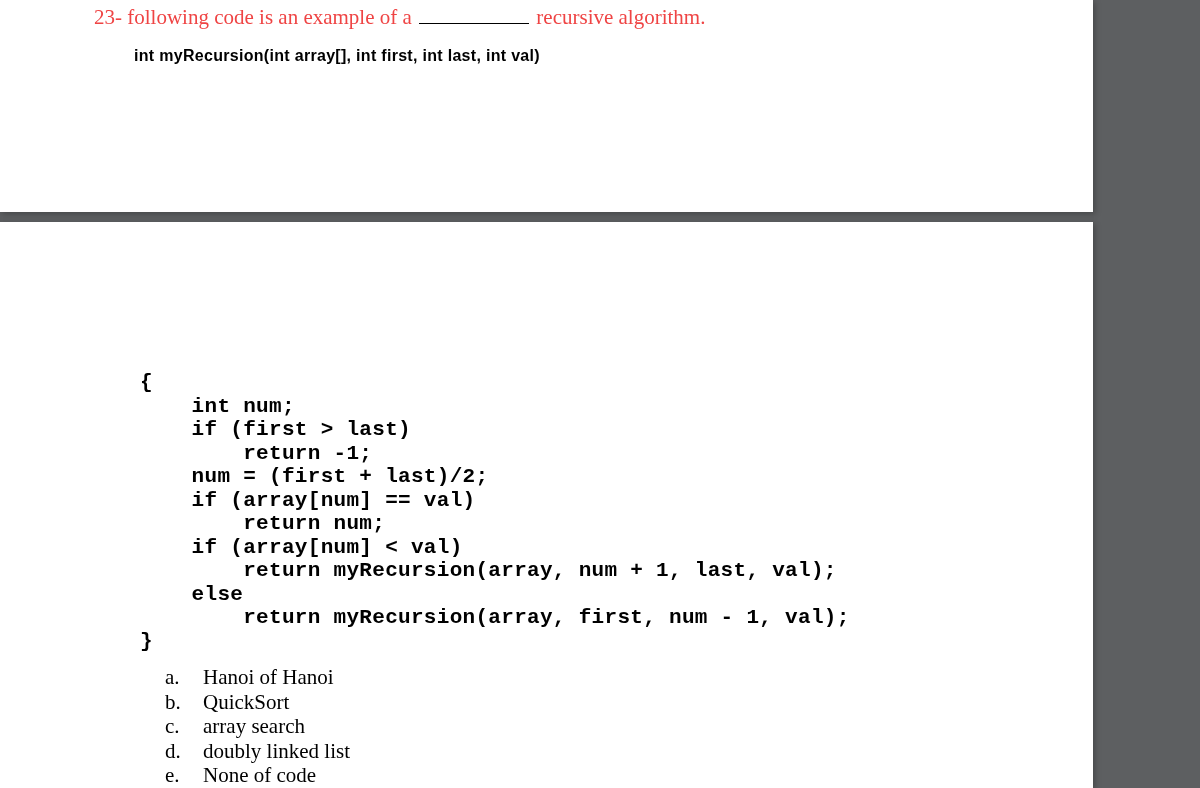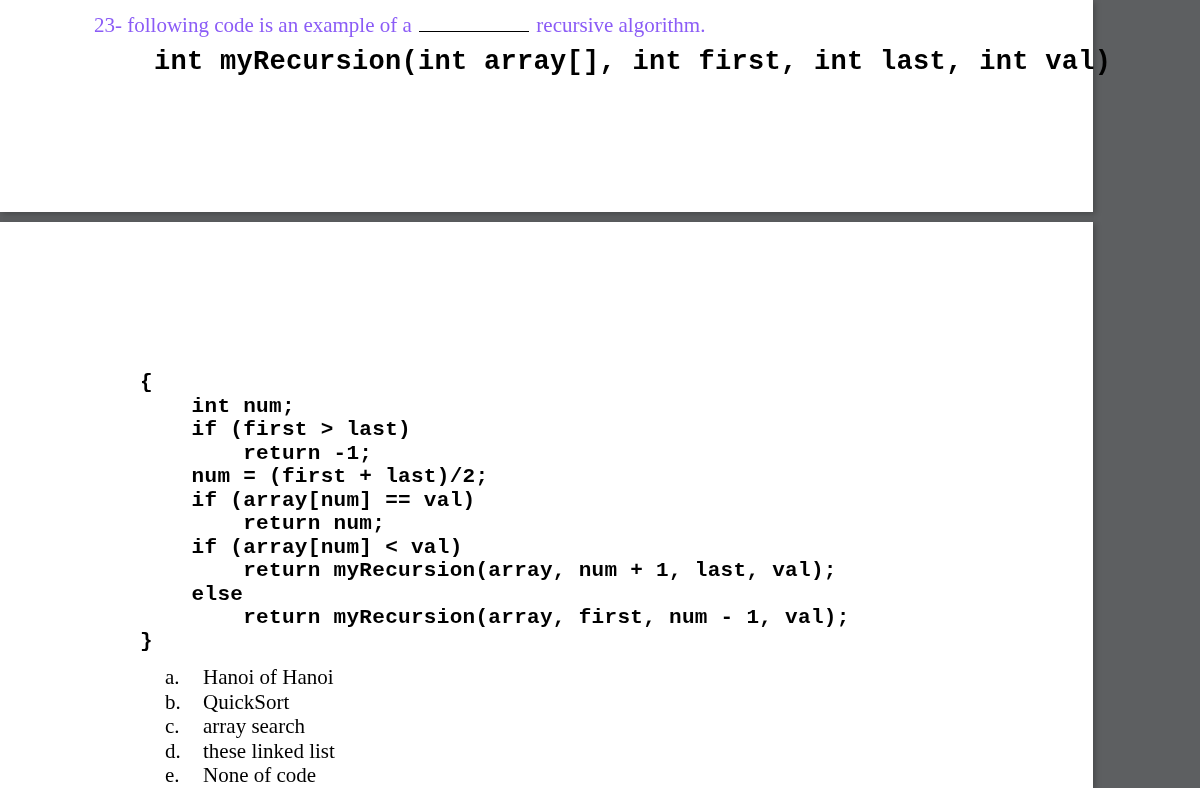--- a/index.html
+++ b/index.html
@@ -28,45 +28,44 @@
       background: #fff;
       width: 1093px;
       height: 566px;
       position: absolute;
       top: 222px;
       left: 0;
       box-shadow: 2px 2px 6px rgba(0,0,0,0.25);
     }
     .question-line {
       position: absolute;
-      top: 12px;
+      top: 4px;
       left: 94px;
       font-size: 21px;
-      color: #8b5cf6;
+      color: #ef4444;
       white-space: nowrap;
     }
     .blank {
       display: inline-block;
       border-bottom: 1px solid #000;
       width: 110px;
       height: 20px;
       vertical-align: baseline;
       margin: 0 2px;
     }
     .code-line-top {
       position: absolute;
       top: 47px;
       left: 134px;
-      font-family: Liberation Mono, monospace;
+      font-family: Liberation Sans, sans-serif;
       font-weight: bold;
-      font-size: 27px;
+      font-size: 16px;
       color: #000;
       white-space: nowrap;
       letter-spacing: 0.3px;
-      margin-left: 20px;
     }
     .code-block {
       position: absolute;
       top: 149px;
       left: 140px;
       font-family: 'Courier New', Courier, monospace;
       font-weight: bold;
       font-size: 21px;
       color: #000;
       line-height: 23.5px;
@@ -122,20 +121,20 @@
     <li>
       <span class="opt-letter">b.</span>
       <span>QuickSort</span>
     </li>
     <li>
       <span class="opt-letter">c.</span>
       <span>array search</span>
     </li>
     <li>
       <span class="opt-letter">d.</span>
-      <span>these linked list</span>
+      <span>doubly linked list</span>
     </li>
     <li>
       <span class="opt-letter">e.</span>
       <span>None of code</span>
     </li>
   </ul>
 </div>
 
 </body></html>

